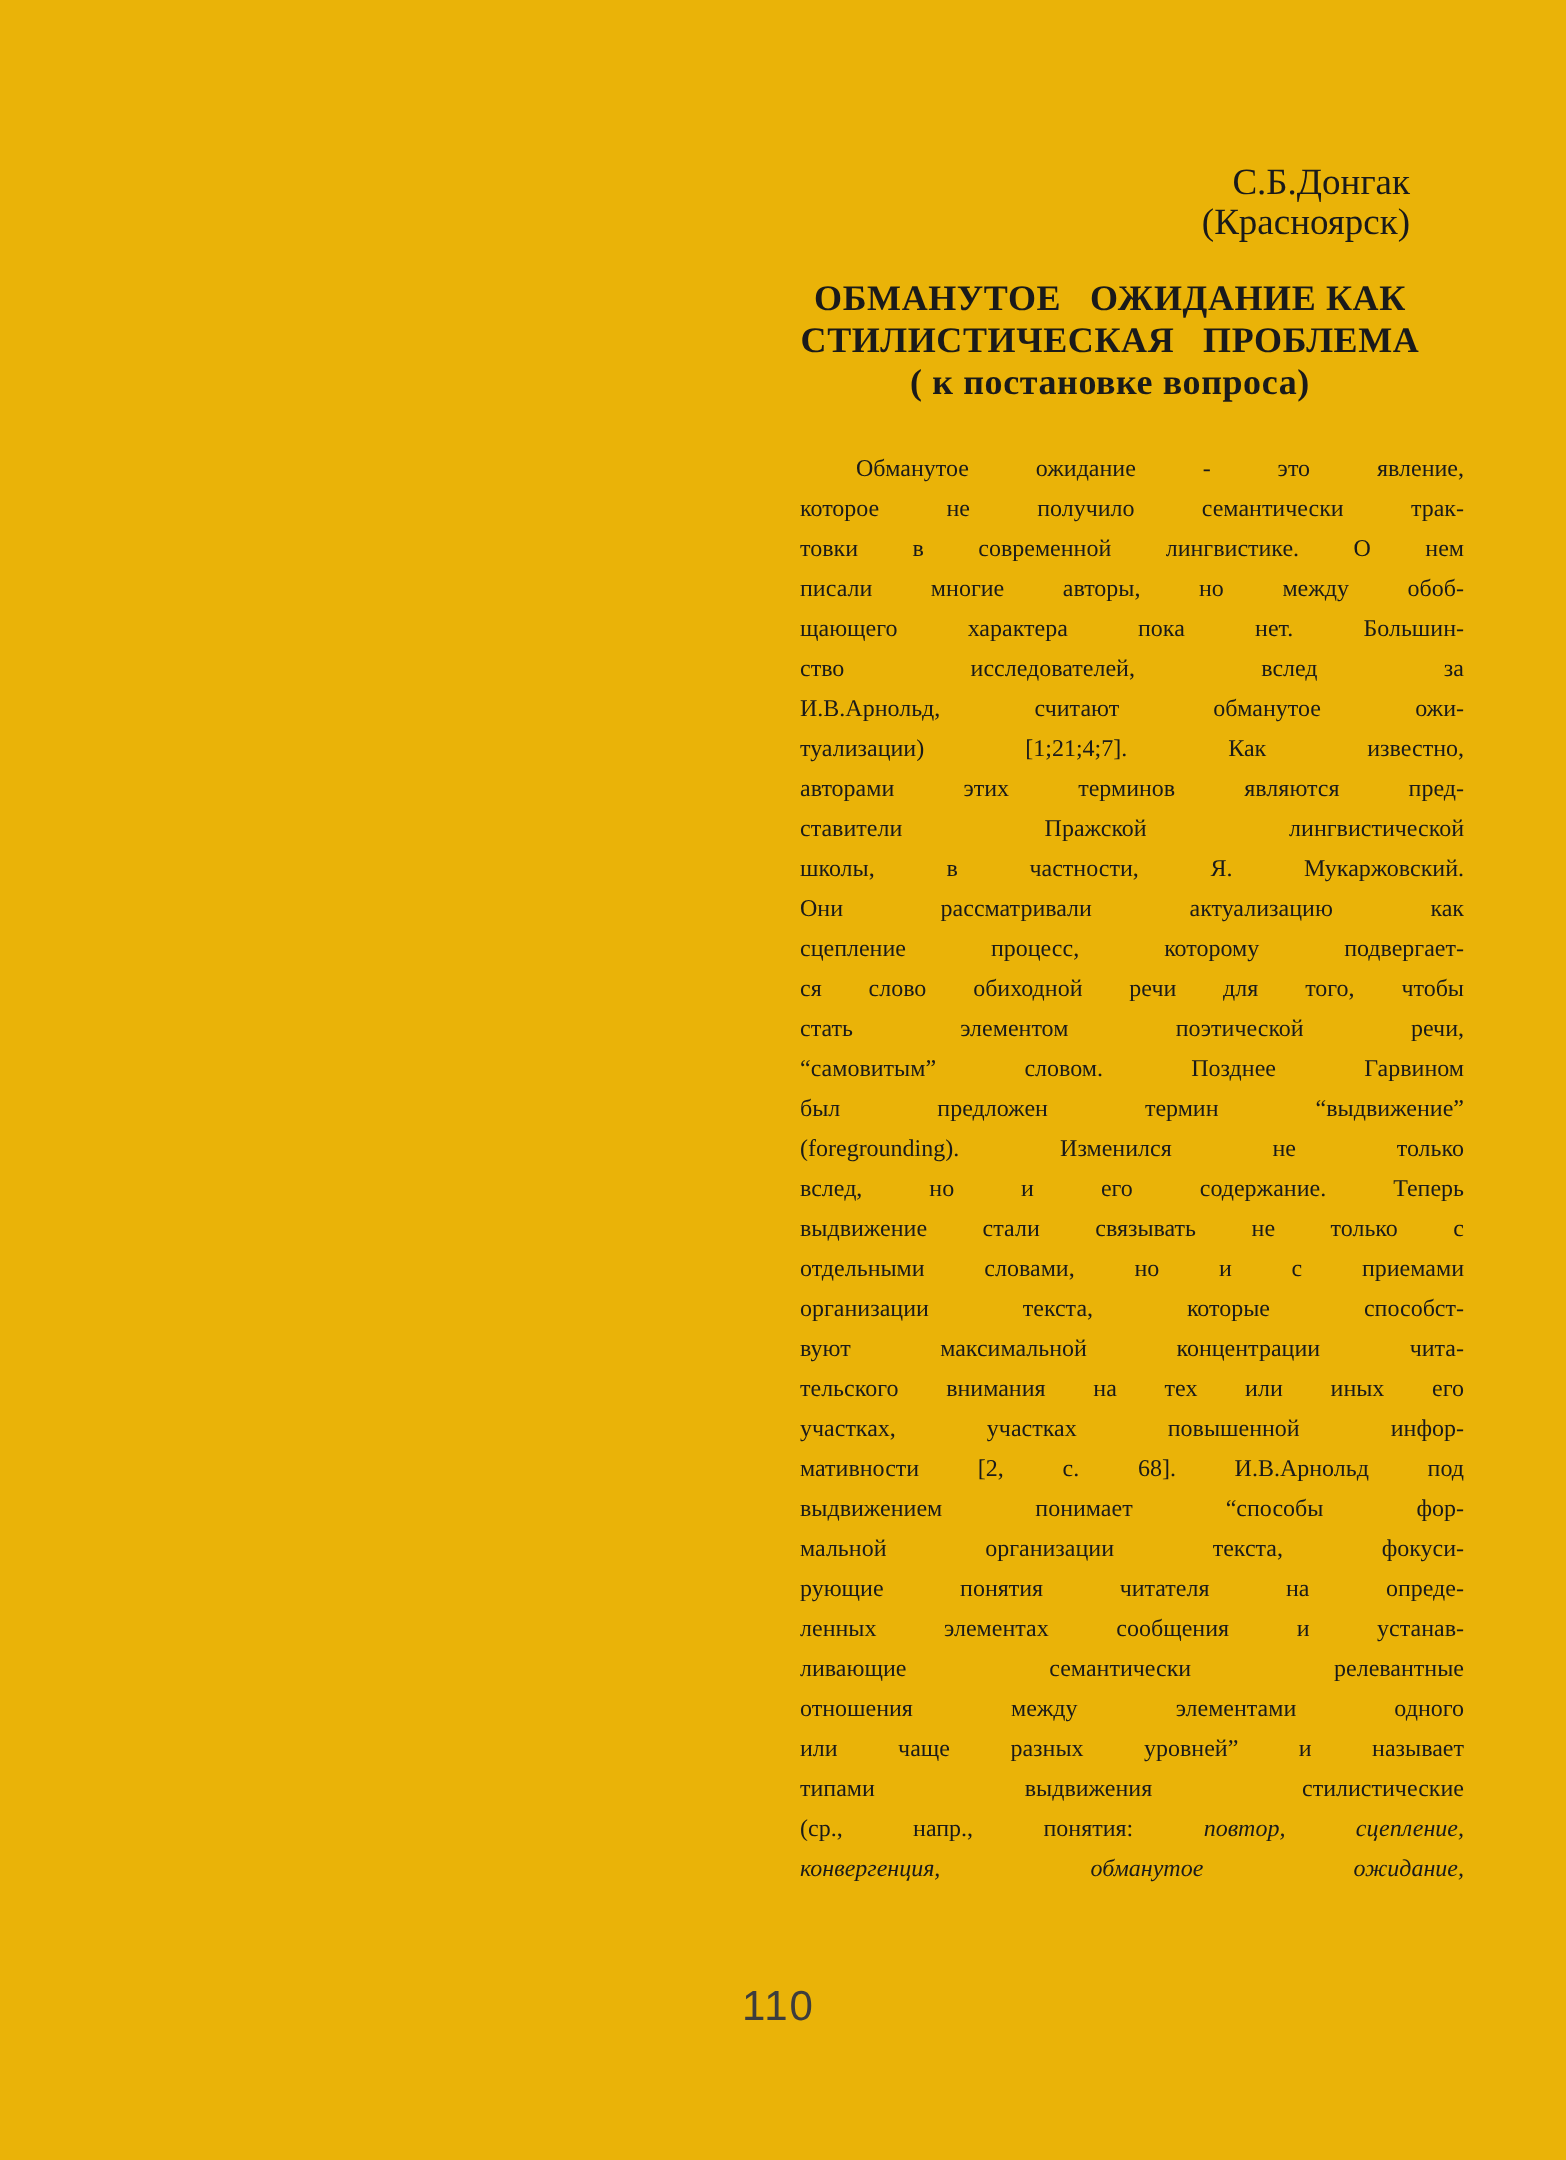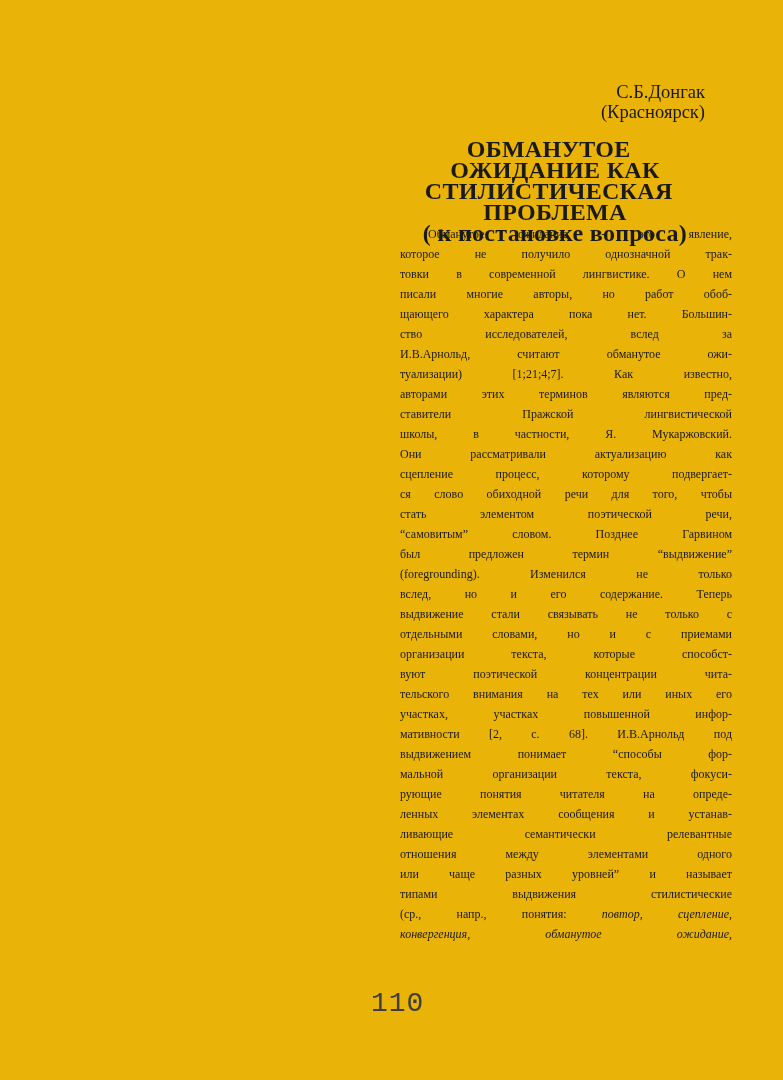--- a/index.html
+++ b/index.html
@@ -29,21 +29,21 @@
   }
   .title-block {
     position: absolute;
     left: 400px;
     top: 139px;
     width: 332px;
     padding-right: 22px;
     box-sizing: border-box;
     text-align: center;
     font-weight: bold;
-    font-size: 24px;
+    font-size: 18px;
     line-height: 21px;
     letter-spacing: 0.3px;
   }
   .body-block {
     position: absolute;
     left: 400px;
     top: 224px;
     width: 332px;
     font-size: 12px;
     line-height: 20px;
@@ -58,22 +58,22 @@
   .body-line.indent {
     text-indent: 28px;
   }
   .body-line .it {
     font-style: italic;
   }
   .page-number {
     position: absolute;
     left: 371px;
     top: 993px;
-    font-family: Liberation Mono, monospace;
-    font-size: 28px;
+    font-family: Liberation Sans, sans-serif;
+    font-size: 21px;
     line-height: 22px;
     color: #3d3d3d;
     letter-spacing: 1px;
   }
 </style>
 </head>
 <body>
 
 <div class="page">
 
@@ -83,42 +83,42 @@
   </div>
 
   <div class="title-block">
     <div>ОБМАНУТОЕ&nbsp;&nbsp; ОЖИДАНИЕ КАК</div>
     <div>СТИЛИСТИЧЕСКАЯ&nbsp;&nbsp; ПРОБЛЕМА</div>
     <div>( к постановке вопроса)</div>
   </div>
 
   <div class="body-block">
       <div class="body-line indent"><span>Обманутое ожидание - это явление,</span></div>
-      <div class="body-line"><span>которое не получило однозначной трак-</span></div>
+      <div class="body-line"><span>которое не получило семантически трак-</span></div>
       <div class="body-line"><span>товки в современной лингвистике. О нем</span></div>
-      <div class="body-line"><span>писали многие авторы, но работ обоб-</span></div>
+      <div class="body-line"><span>писали многие авторы, но между обоб-</span></div>
       <div class="body-line"><span>щающего характера пока нет. Большин-</span></div>
       <div class="body-line"><span>ство исследователей, вслед за</span></div>
       <div class="body-line"><span>И.В.Арнольд, считают обманутое ожи-</span></div>
       <div class="body-line"><span>туализации) [1;21;4;7]. Как известно,</span></div>
       <div class="body-line"><span>авторами этих терминов являются пред-</span></div>
       <div class="body-line"><span>ставители Пражской лингвистической</span></div>
       <div class="body-line"><span>школы, в частности, Я. Мукаржовский.</span></div>
       <div class="body-line"><span>Они рассматривали актуализацию как</span></div>
       <div class="body-line"><span>сцепление процесс, которому подвергает-</span></div>
       <div class="body-line"><span>ся слово обиходной речи для того, чтобы</span></div>
       <div class="body-line"><span>стать элементом поэтической речи,</span></div>
       <div class="body-line"><span>“самовитым” словом. Позднее Гарвином</span></div>
       <div class="body-line"><span>был предложен термин “выдвижение”</span></div>
       <div class="body-line"><span>(foregrounding). Изменился не только</span></div>
       <div class="body-line"><span>вслед, но и его содержание. Теперь</span></div>
       <div class="body-line"><span>выдвижение стали связывать не только с</span></div>
       <div class="body-line"><span>отдельными словами, но и с приемами</span></div>
       <div class="body-line"><span>организации текста, которые способст-</span></div>
-      <div class="body-line"><span>вуют поэтической концентрации чита-</span></div>
+      <div class="body-line"><span>вуют максимальной концентрации чита-</span></div>
       <div class="body-line"><span>тельского внимания на тех или иных его</span></div>
       <div class="body-line"><span>участках, участках повышенной инфор-</span></div>
       <div class="body-line"><span>мативности [2, с. 68]. И.В.Арнольд под</span></div>
       <div class="body-line"><span>выдвижением понимает “способы фор-</span></div>
       <div class="body-line"><span>мальной организации текста, фокуси-</span></div>
       <div class="body-line"><span>рующие понятия читателя на опреде-</span></div>
       <div class="body-line"><span>ленных элементах сообщения и устанав-</span></div>
       <div class="body-line"><span>ливающие семантически релевантные</span></div>
       <div class="body-line"><span>отношения между элементами одного</span></div>
       <div class="body-line"><span>или чаще разных уровней” и называет</span></div>

